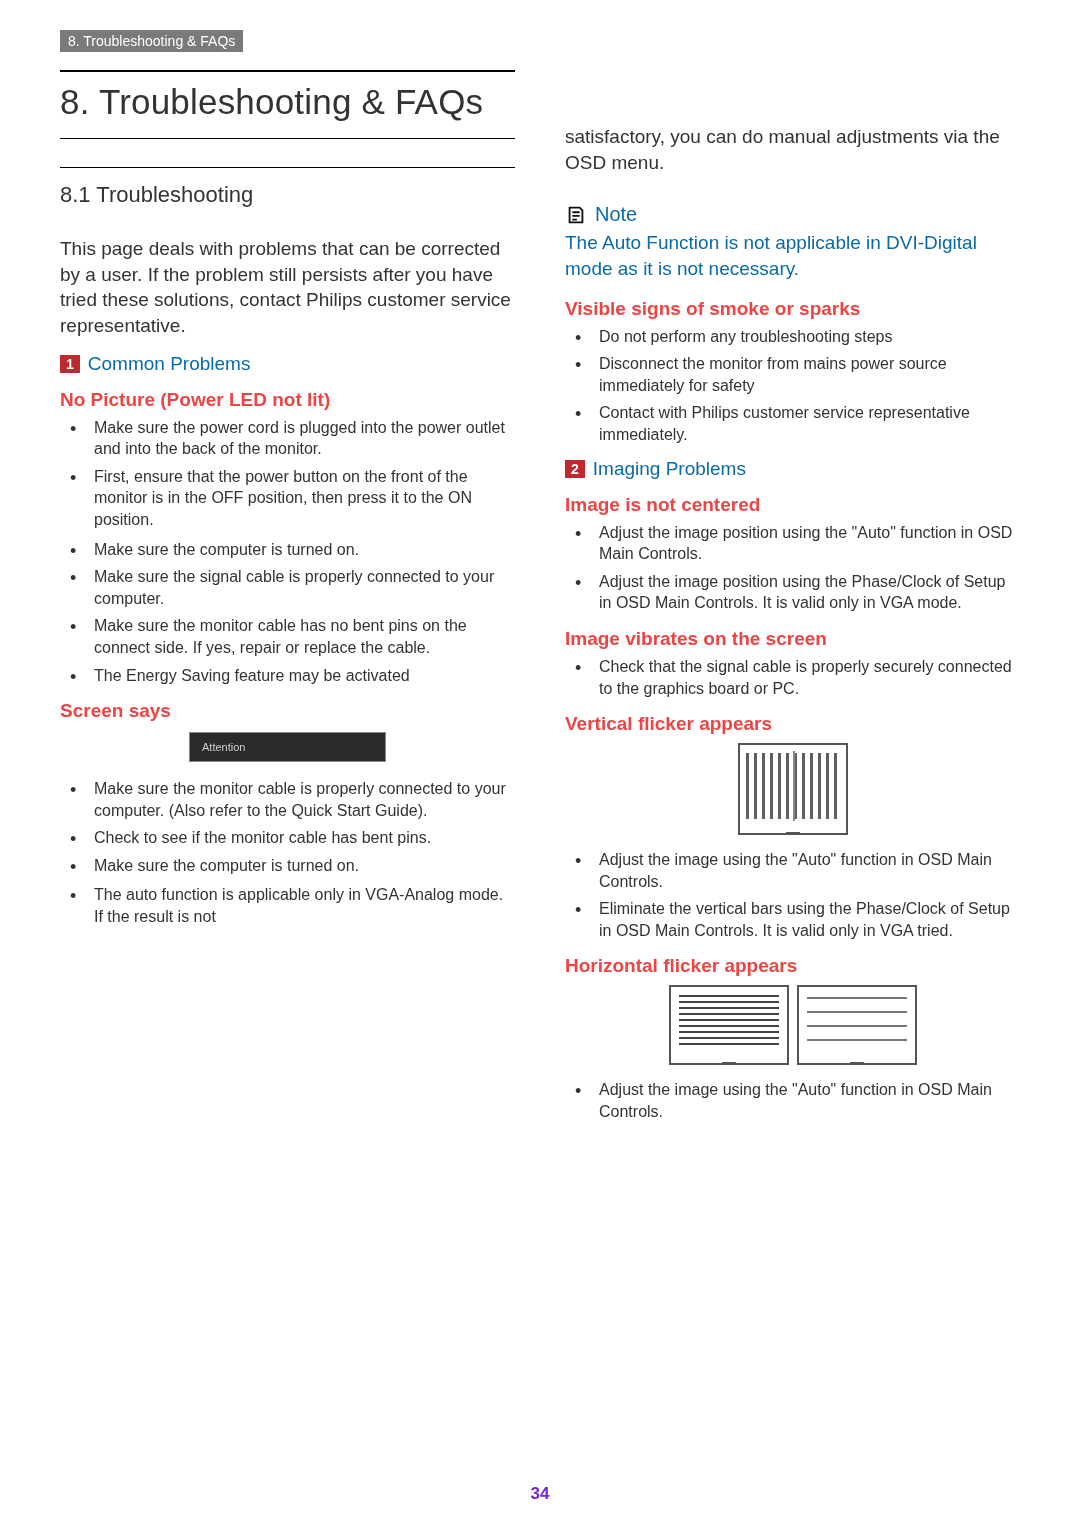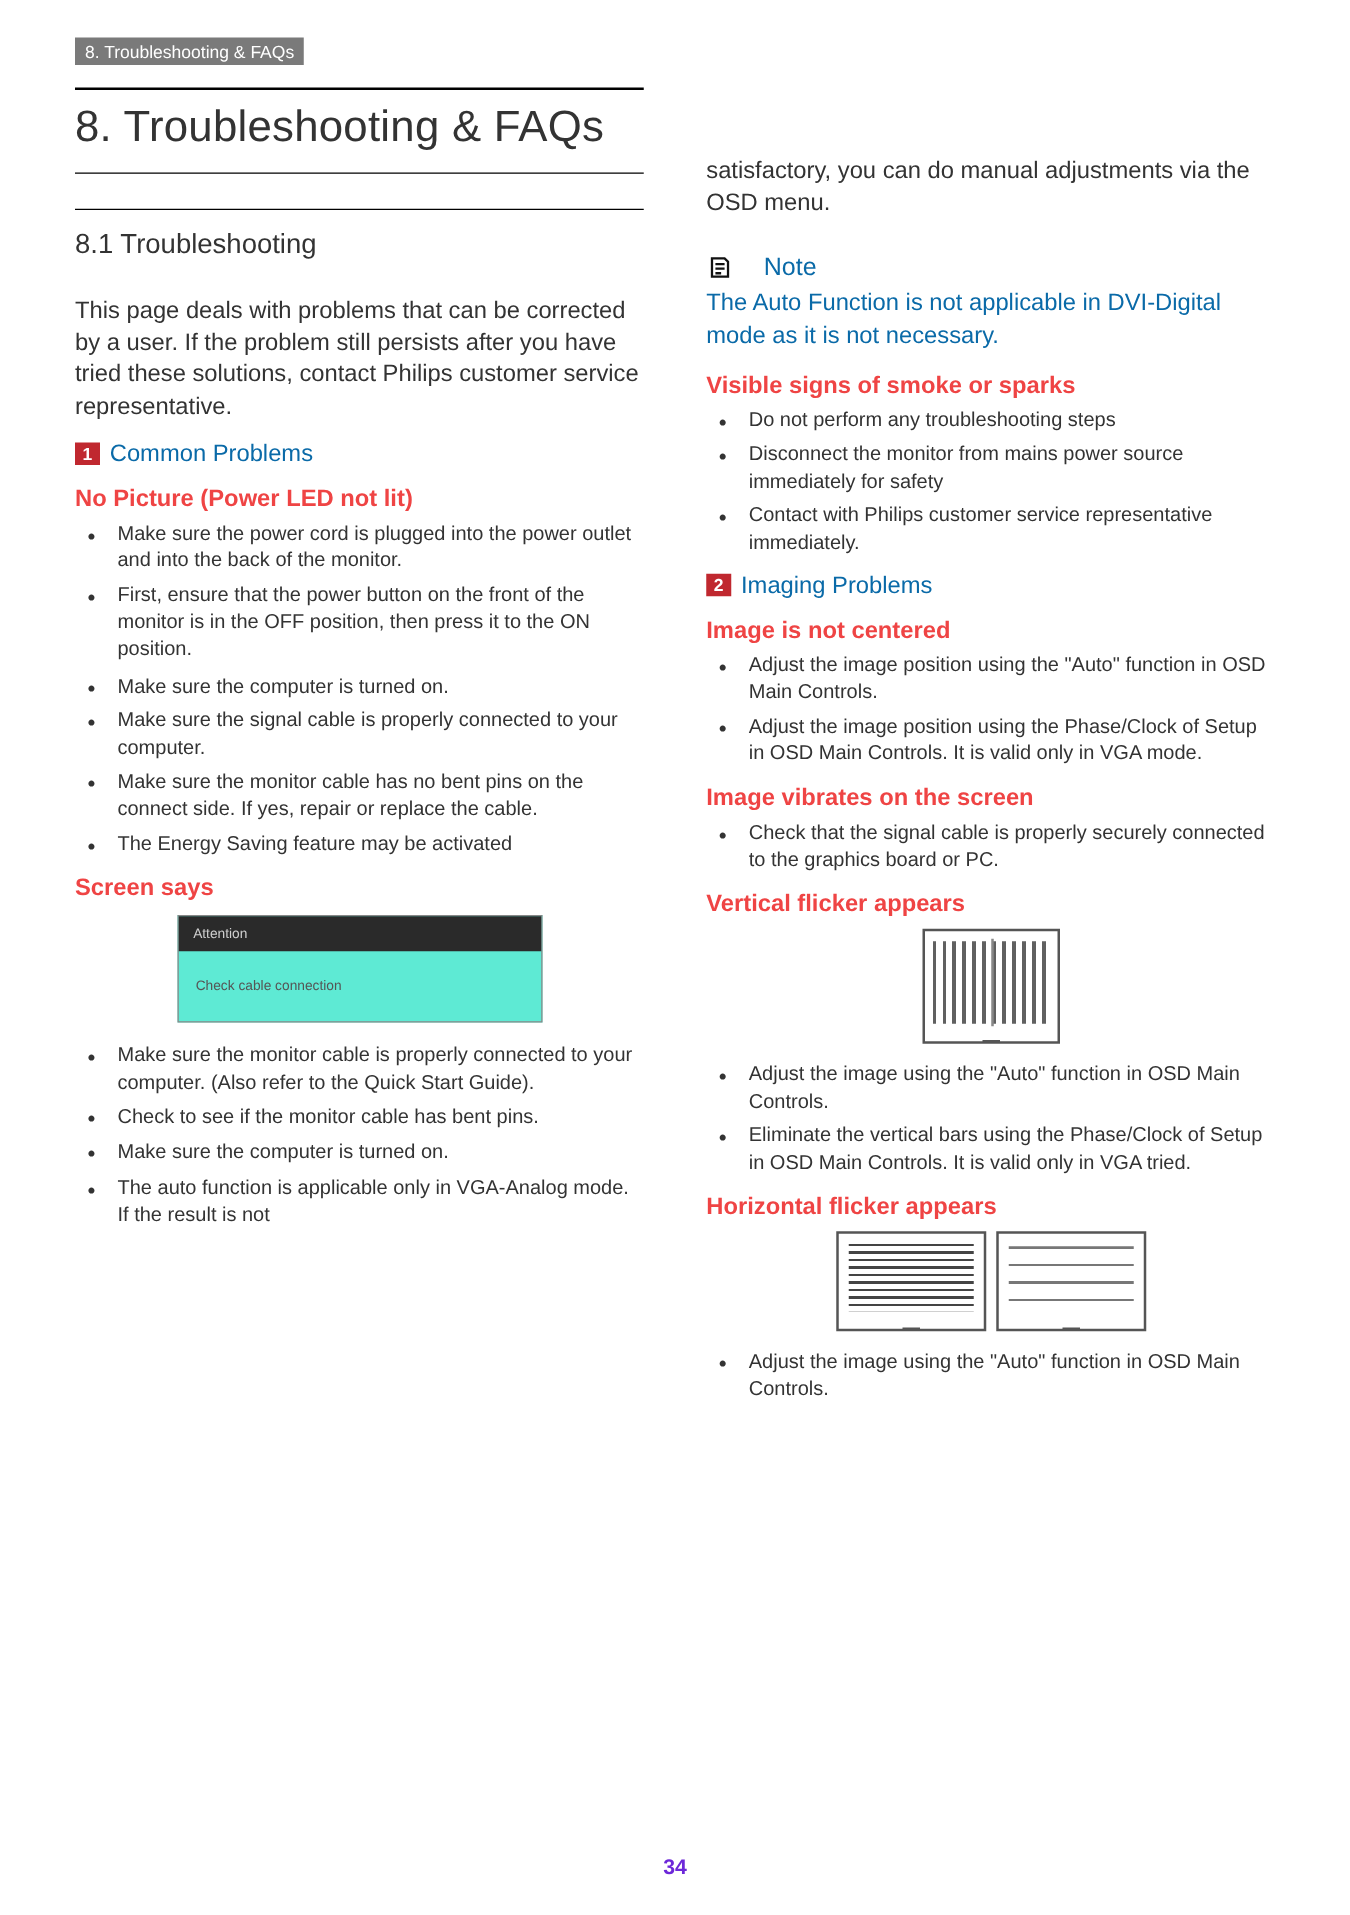--- a/index.html
+++ b/index.html
@@ -92,43 +92,44 @@
   }
   ul.bul li::before {
     content: "•";
     position: absolute;
     left: 10px;
     top: 0;
     font-size: 18px;
   }
   .note-row {
     display: flex;
-    gap: 24px;
+    align-items: center;
+    gap: 8px;
     margin-top: 28px;
     margin-bottom: 4px;
   }
   .note-icon svg { display: block; }
   .note-title {
     color: #0a6aa8;
     font-size: 20px;
     font-weight: 400;
   }
   .note-body {
     color: #0a6aa8;
     font-size: 19px;
     font-weight: 300;
     line-height: 1.35;
     margin-bottom: 16px;
   }
 
   
   .dialog {
-    width: 292px;
+    width: 197px;
     margin: 10px auto 16px auto;
-    background: #5eead4;
+    background: #f9a8d4;
     border: 1px solid #888;
     font-size: 12px;
     color: #555;
   }
   .dialog-title {
     background: #2a2a2a;
     color: #cfcfcf;
     font-size: 11px;
     padding: 8px 12px;
     font-weight: 300;
@@ -236,21 +237,20 @@
         <li>Make sure the computer is turned on.</li>
         <li>Make sure the signal cable is properly connected to your computer.</li>
         <li>Make sure the monitor cable has no bent pins on the connect side. If yes, repair or replace the cable.</li>
         <li>The Energy Saving feature may be activated</li>
       </ul>
 
       <div class="bold-head">Screen says</div>
 
       <div class="dialog">
         <div class="dialog-title">Attention</div>
-        <div class="dialog-body">Check cable connection</div>
       </div>
 
       <ul class="bul">
         <li>Make sure the monitor cable is properly connected to your computer. (Also refer to the Quick Start Guide).</li>
         <li>Check to see if the monitor cable has bent pins.</li>
         <li>Make sure the computer is turned on.</li>
       </ul>
 
       <ul class="bul">
         <li>The auto function is applicable only in VGA-Analog mode.  If the result is not</li>

